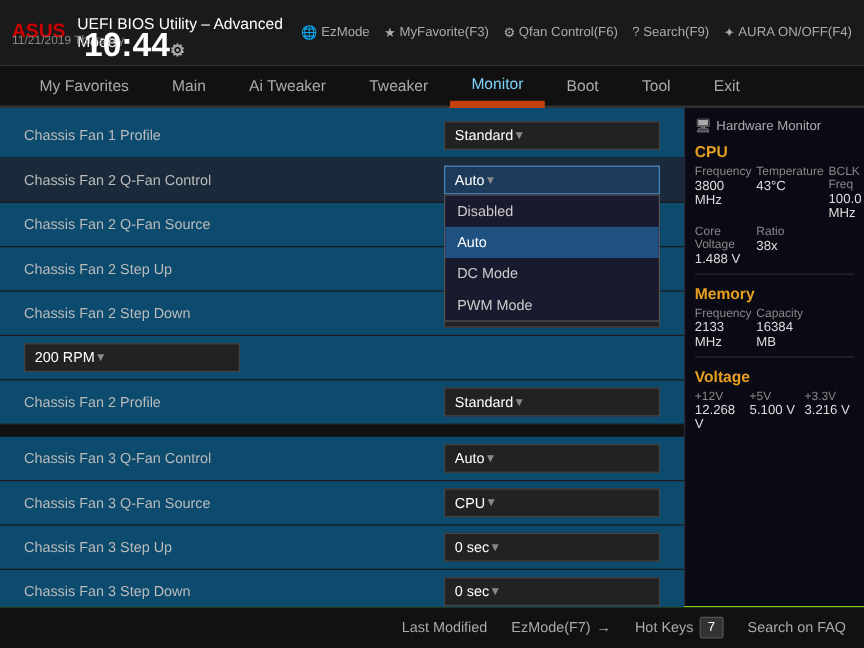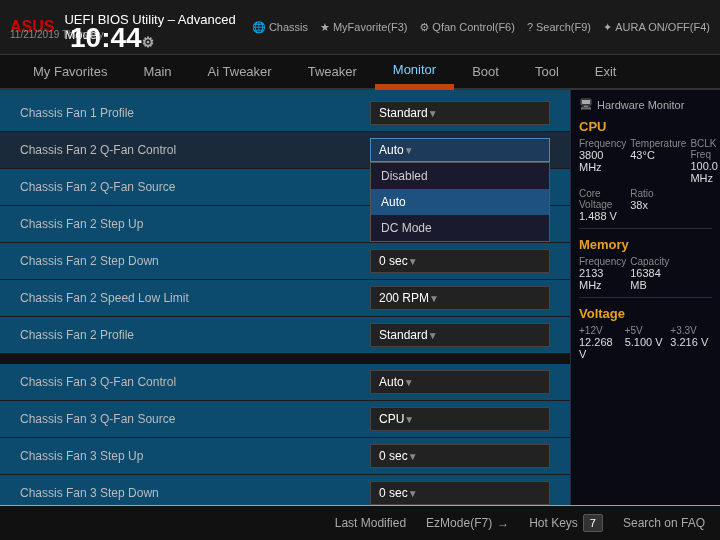--- a/index.html
+++ b/index.html
@@ -206,21 +206,21 @@
     ::-webkit-scrollbar-track { background: #111; }
     ::-webkit-scrollbar-thumb { background: #444; }
   </style>
 </head>
 <body>
 
 <div id="topbar">
   <span id="logo">ASUS</span>
   <span id="bios-title">UEFI BIOS Utility – Advanced Mode</span>
   <div id="top-icons">
-    <span>🌐 <span>Chassis</span></span>
+    <span>🌐 <span>EzMode</span></span>
     <span>★ <span>MyFavorite(F3)</span></span>
     <span>⚙ <span>Qfan Control(F6)</span></span>
     <span>? <span>Search(F9)</span></span>
     <span>✦ <span>AURA ON/OFF(F4)</span></span>
   </div>
   <div id="datetime" style="font-size:10px; color:#888; line-height:1.3;">
     <div>11/21/2019
 Thursday</div>
   </div>
   <div id="time-display">
@@ -255,20 +255,21 @@
       <span class="setting-label">Chassis Fan 2 Q-Fan Control</span>
       <div style="position:relative; min-width:180px;">
         <div class="setting-value" style="background:#1e3a5a; border-color:#4a8abf;">
           <span>Auto</span>
           <span class="arrow">▼</span>
         </div>
         <div class="dropdown-menu">
           <div class="dropdown-item">Disabled</div>
           <div class="dropdown-item selected">Auto</div>
           <div class="dropdown-item">DC Mode</div>
+          <div class="dropdown-item">PWM Mode</div>
         </div>
       </div>
     </div>
 
     <div class="setting-row">
       <span class="setting-label">Chassis Fan 2 Q-Fan Source</span>
       <div class="setting-value">
         <span>CPU</span>
         <span class="arrow">▼</span>
       </div>
@@ -284,21 +285,20 @@
 
     <div class="setting-row">
       <span class="setting-label">Chassis Fan 2 Step Down</span>
       <div class="setting-value">
         <span>0 sec</span>
         <span class="arrow">▼</span>
       </div>
     </div>
 
     <div class="setting-row">
-      <span class="setting-label">Chassis Fan 2 Speed Low Limit</span>
       <div class="setting-value">
         <span>200 RPM</span>
         <span class="arrow">▼</span>
       </div>
     </div>
 
     <div class="setting-row">
       <span class="setting-label">Chassis Fan 2 Profile</span>
       <div class="setting-value">
         <span>Standard</span>

